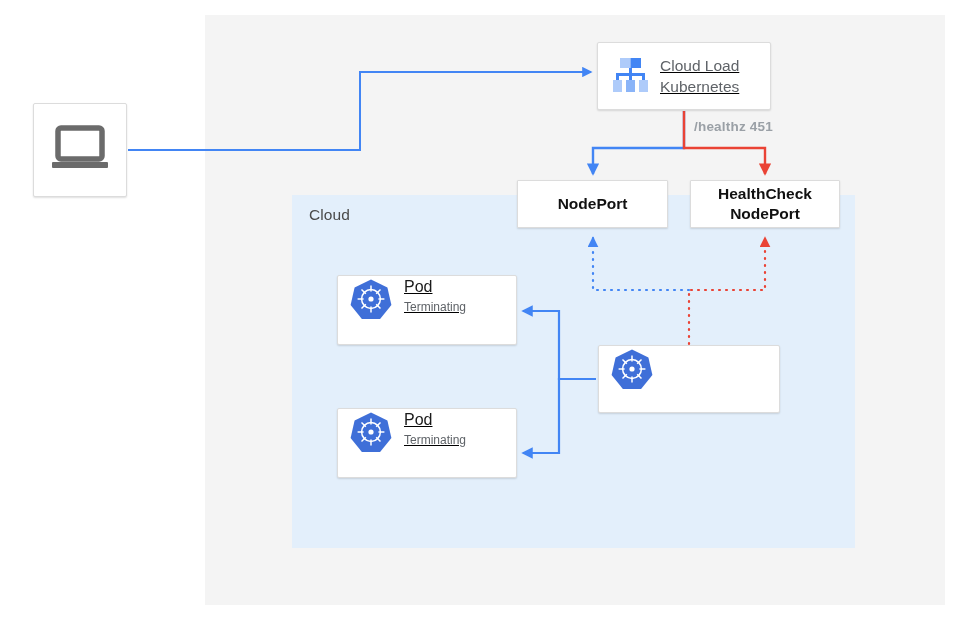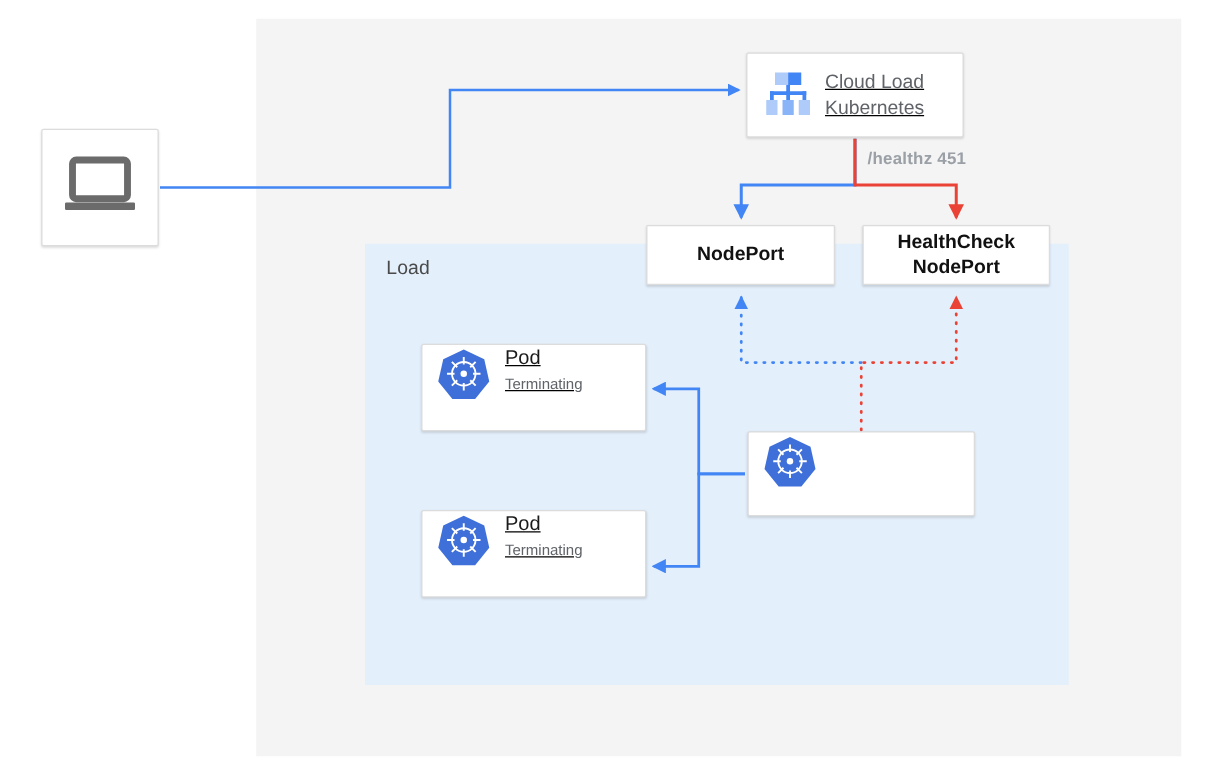--- a/index.html
+++ b/index.html
@@ -171,21 +171,21 @@
     letter-spacing: 0.2px;
   }
 </style>
 </head>
 <body>
 
 <div id="canvas">
 
   <div class="region-outer"></div>
   <div class="region-nodes"></div>
-  <div class="region-nodes-label">Load</div>
+  <div class="region-nodes-label">Cloud</div>
 
   <svg class="wires" viewBox="0 0 965 623">
     <defs>
       <marker id="arrow-blue" viewBox="0 0 10 10" refX="8.5" refY="5" markerWidth="5.2" markerHeight="5.2" orient="auto-start-reverse">
         <path d="M 0 0 L 10 5 L 0 10 z" fill="#4285f4"></path>
       </marker>
       <marker id="arrow-red" viewBox="0 0 10 10" refX="8.5" refY="5" markerWidth="5.2" markerHeight="5.2" orient="auto-start-reverse">
         <path d="M 0 0 L 10 5 L 0 10 z" fill="#ea4335"></path>
       </marker>
       <marker id="arrow-blue-dot" viewBox="0 0 10 10" refX="8.5" refY="5" markerWidth="5.0" markerHeight="5.0" orient="auto-start-reverse">

